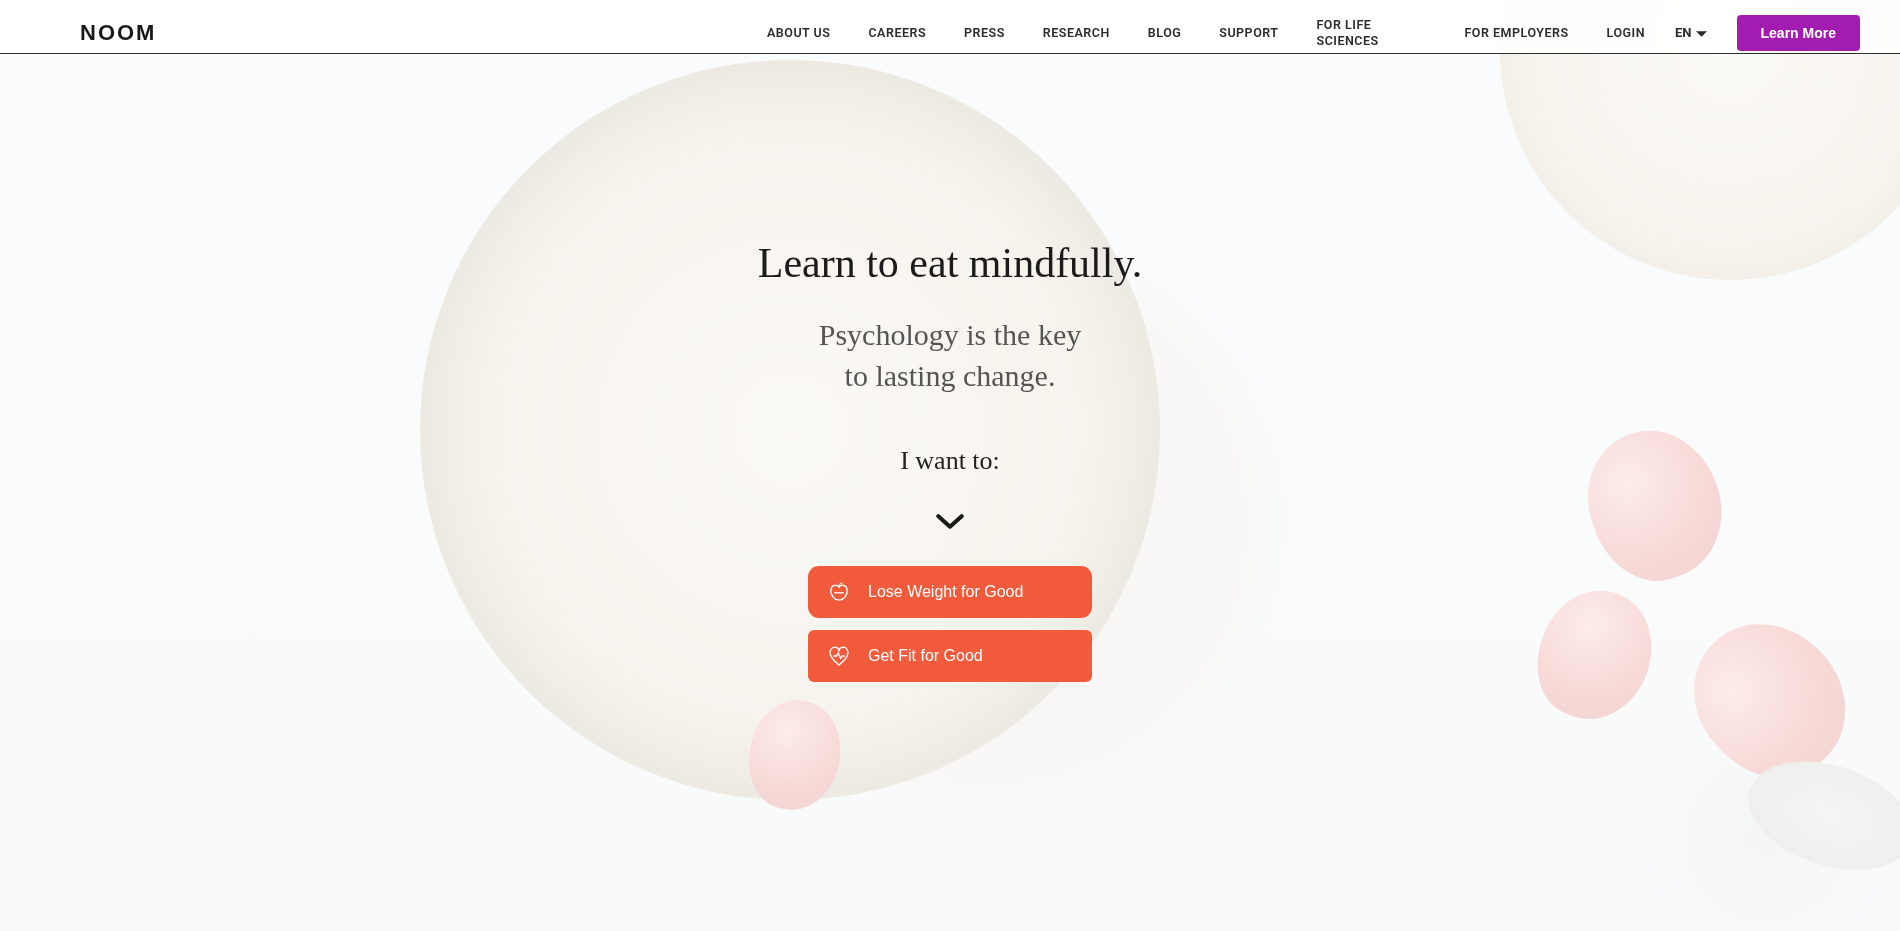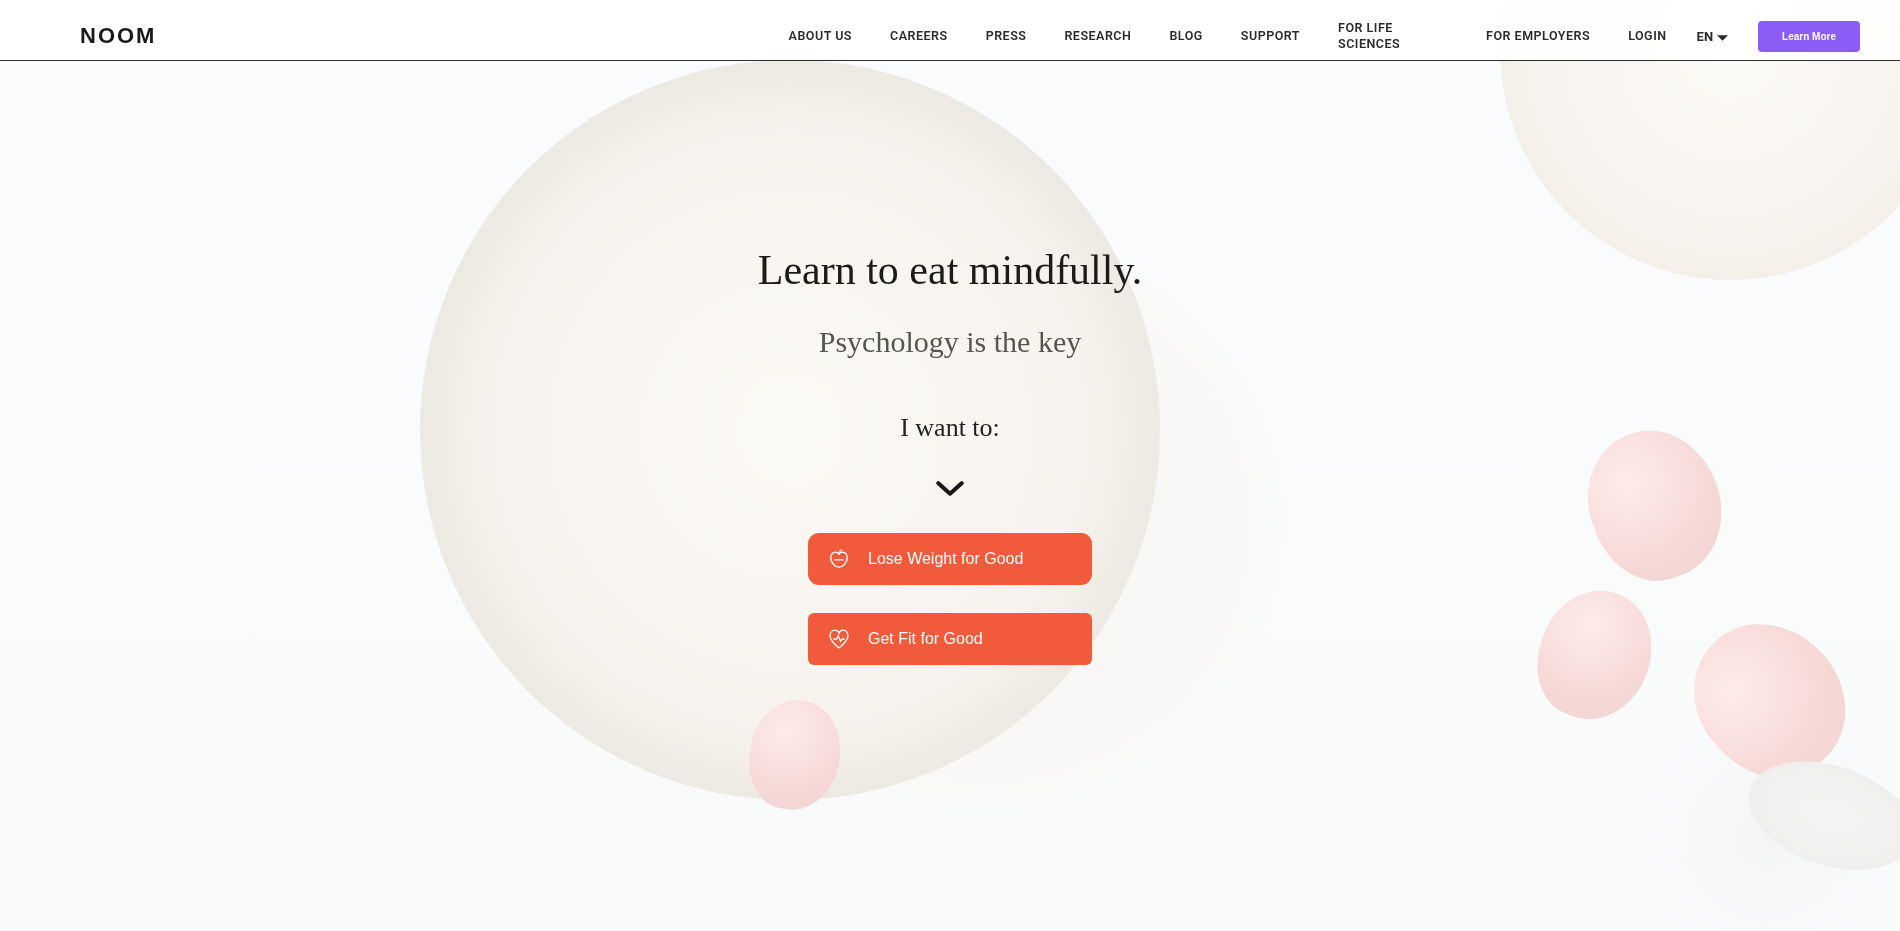--- a/index.html
+++ b/index.html
@@ -1,21 +1,21 @@
 <!DOCTYPE html>
 <html><head>
 <meta charset="utf-8">
 <style>
   * { margin: 0; padding: 0; box-sizing: border-box; }
   html, body { width: 100%; height: 100%; font-family: -apple-system, BlinkMacSystemFont, "Segoe UI", Roboto, Helvetica, Arial, sans-serif; }
   body { min-height: 931px; position: relative; overflow-x: hidden; }
 
   
   .header {
-    height: 61px;
+    height: 54px;
     width: 100%;
     display: flex;
     align-items: center;
     justify-content: space-between;
     padding: 12px 40px 0 80px;
     border-bottom: 1px solid #2e2e2e;
     background: rgba(255,255,255,0.88);
     position: relative;
     z-index: 10;
   }
@@ -51,26 +51,26 @@
     font-size: 13px;
     font-weight: 700;
     color: #2b2b2b;
     display: inline-flex;
     align-items: flex-end;
     gap: 4px;
     cursor: pointer;
   }
   .lang svg { width: 11px; height: 11px; }
   .cta-btn {
-    background: #8b5cf6;
+    background: #a21caf;
     color: #fff;
     border: none;
     border-radius: 4px;
     padding: 10px 24px;
-    font-size: 10px;
+    font-size: 14px;
     font-weight: 600;
     cursor: pointer;
   }
 
   
   .hero {
     position: absolute;
     top: 0; left: 0; right: 0;
     height: 931px;
     overflow: hidden;
@@ -156,21 +156,21 @@
     color: #fff;
     border: none;
     border-radius: 6px;
     display: flex;
     align-items: center;
     gap: 16px;
     padding: 0 18px;
     font-size: 16px;
     font-weight: 500;
     cursor: pointer;
-    margin-top: 28px;
+    margin-top: 12px;
   }
   .option-btn:first-of-type { margin-top: 30px; border-radius: 11px; }
   .option-btn svg { width: 26px; height: 26px; stroke: #fff; fill: none; stroke-width: 1.6; }
 </style>
 </head>
 <body>
 
 <div class="hero">
   <div class="hero-bg"></div>
   <div class="plate plate-main"></div>
@@ -206,20 +206,21 @@
       </span>
       <button class="cta-btn">Learn More</button>
     </div>
   </nav>
 </header>
 
 <section class="hero-content">
   <h1 class="headline">Learn to eat mindfully.</h1>
   <div class="subhead">
     <div>Psychology is the key</div>
+    <div>to lasting change.</div>
   </div>
   <div class="prompt">I want to:</div>
 
   <div class="chevron">
     <svg viewBox="0 0 24 14">
       <path d="M2 2 L12 11 L22 2" stroke="#191919" stroke-width="3.5" fill="none" stroke-linecap="round" stroke-linejoin="round"></path>
     </svg>
   </div>
 
   <button class="option-btn">

